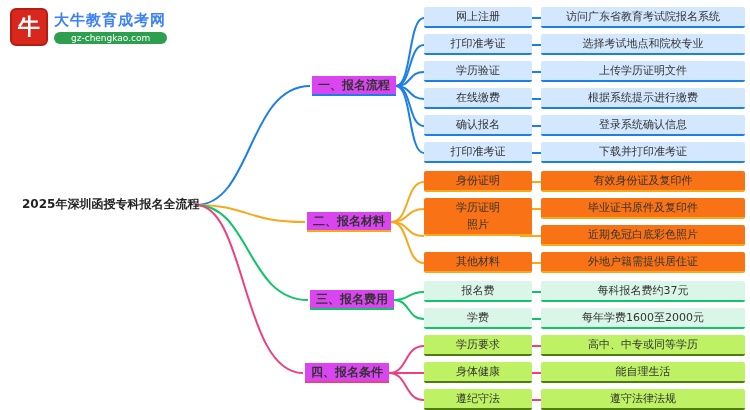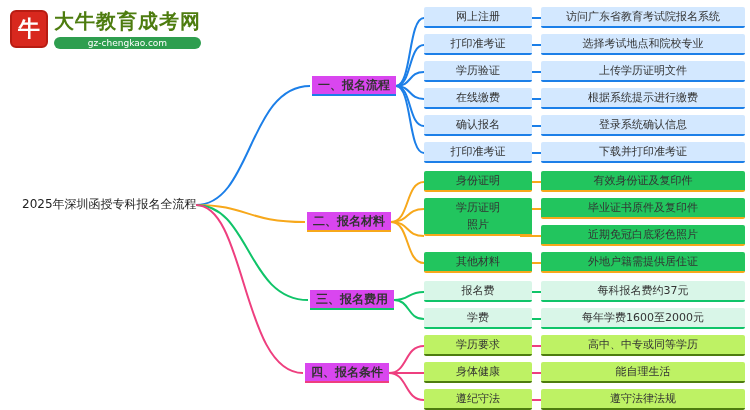--- a/index.html
+++ b/index.html
@@ -1,32 +1,32 @@
 <!DOCTYPE html>
 <html><head>
 <meta charset="utf-8">
 <style>
   html,body{margin:0;padding:0;background:#fff;font-family:"DejaVu Sans","Liberation Sans",sans-serif;}
   .canvas{position:relative;width:750px;height:410px;background:#fff;overflow:hidden;}
   svg.connectors{position:absolute;left:0;top:0;z-index:0;}
   .logo{position:absolute;left:10px;top:8px;display:flex;align-items:center;gap:6px;z-index:2;}
   .logo-icon{width:38px;height:38px;background:#d8281e;color:#fff;border-radius:6px;font-size:22px;font-weight:bold;
              display:flex;align-items:center;justify-content:center;border:2px solid #b71c12;box-sizing:border-box;}
-  .logo-name{font-size:20px;font-weight:bold;color:#4d7c0f;letter-spacing:1px;}
+  .logo-name{font-size:15px;font-weight:bold;color:#3b82f6;letter-spacing:1px;}
   .logo-url{margin-top:2px;background:#2e9e4f;color:#fff;font-size:9px;text-align:center;border-radius:8px;padding:1px 17px;}
-  .root-title{position:absolute;left:22px;top:196px;font-size:12px;font-weight:normal;color:#222;white-space:nowrap;z-index:1;}
+  .root-title{position:absolute;left:22px;top:196px;font-size:12px;font-weight:bold;color:#222;white-space:nowrap;z-index:1;}
   .branch-label{position:absolute;width:84px;height:20px;line-height:18px;text-align:center;font-size:12px;font-weight:bold;
                 color:#333;border-bottom:2px solid;box-sizing:border-box;white-space:nowrap;background:#d946ef;z-index:1;}
   .u1{border-color:#1c7fe8}.u2{border-color:#f7a81b}.u3{border-color:#10c469}.u4{border-color:#ee3f7f}
   .node{position:absolute;height:21px;line-height:19px;font-size:11px;text-align:center;box-sizing:border-box;
         border-radius:2px;color:#333;white-space:nowrap;overflow:hidden;z-index:1;}
   .l{width:108px;left:424px;}
   .r{width:204px;left:541px;}
   .f1{background:#d3e8ff;border-bottom:2px solid #1c7fe8}
-  .f2{background:#22c55e;border-bottom:2px solid #f7a81b}
+  .f2{background:#f97316;border-bottom:2px solid #f7a81b}
   .f3{background:#d9f6e8;border-bottom:2px solid #10c469}
   .f4{background:#bef264;border-bottom:2px solid #4d7c0f}
 </style>
 </head>
 <body>
 
 <div class="canvas">
 
   <svg class="connectors" width="750" height="410">
     <g fill="none" stroke-width="2" stroke="#1c7fe8">

